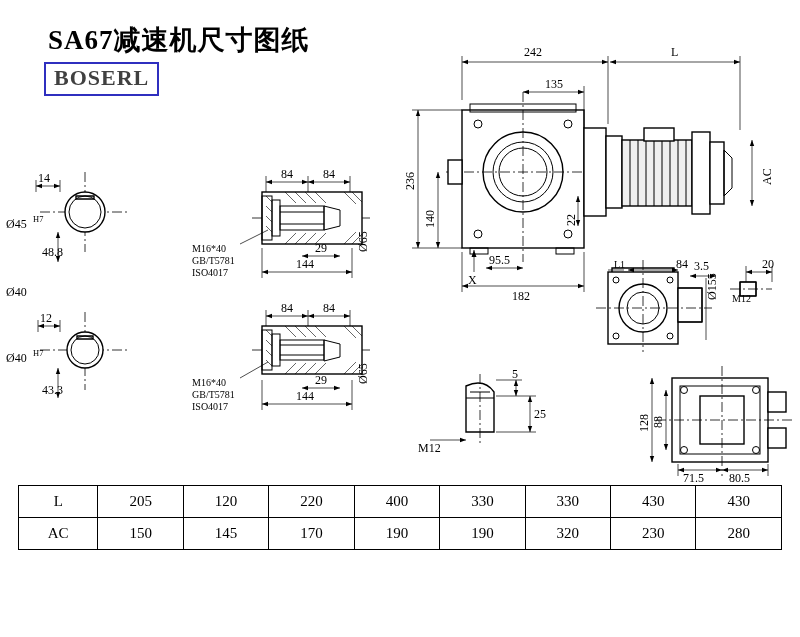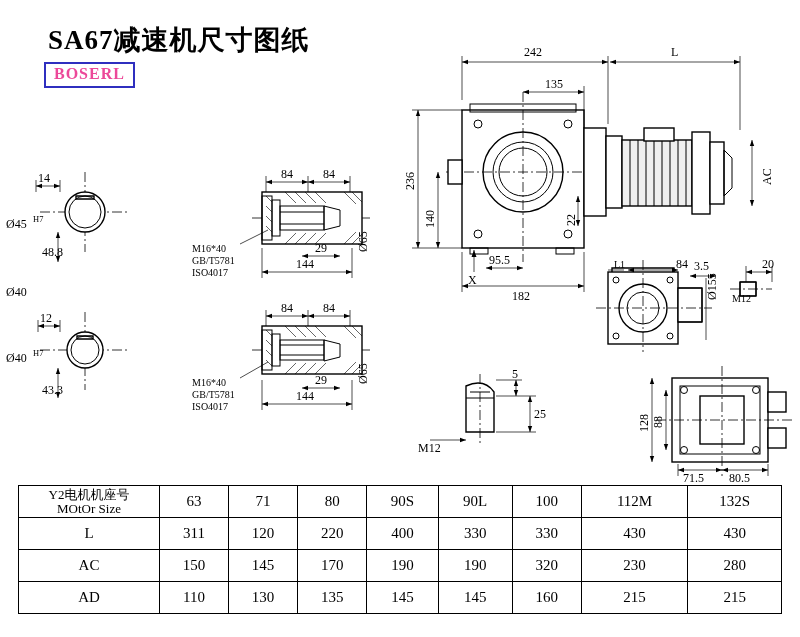--- a/index.html
+++ b/index.html
@@ -20,21 +20,21 @@
     white-space:nowrap;
   }
   .logo-box{
     position:absolute;left:44px;top:62px;
     border:2px solid #2f2fbf;
     padding:1px 8px 3px 8px;
     background:#fff;
   }
   .logo-box span{
     font-family:"Liberation Serif", serif;
-    font-size:16px;font-weight:bold;color:#ec4899;letter-spacing:1px;
+    font-size:22px;font-weight:bold;color:#404040;letter-spacing:1px;
   }
 
   
   .svgwrap{position:absolute;left:0;top:0;width:800px;height:637px;}
   svg{display:block;}
   .ln{stroke:#000;stroke-width:1;fill:none;}
   .lnT{stroke:#000;stroke-width:1.4;fill:none;}
   .ctr{stroke:#000;stroke-width:0.8;fill:none;stroke-dasharray:10 3 2 3;}
   .dim{stroke:#000;stroke-width:0.7;fill:none;}
   .hatch{fill:none;stroke:#000;stroke-width:0.6;}
@@ -436,62 +436,37 @@
     <text class="txt" x="662" y="428" transform="rotate(-90 662 428)">88</text>
     <text class="txt" x="683" y="482">71.5</text>
     <text class="txt" x="729" y="482">80.5</text>
 
   </svg>
   </div>
 
   <table class="tbl">
     <tbody>
       <tr>
-        <td class="head">
-          <div>Y2电机机座号</div>
-          <div>MOtOr Size</div>
-        </td>
-        <td class="hcell">63</td>
-        <td class="hcell">71</td>
-        <td class="hcell">80</td>
-        <td class="hcell">90S</td>
-        <td class="hcell">90L</td>
-        <td class="hcell">100</td>
-        <td class="hcell">112M</td>
-        <td class="hcell">132S</td>
-      </tr>
-      <tr>
         <td>L</td>
-        <td>311</td>
+        <td>205</td>
         <td>120</td>
         <td>220</td>
         <td>400</td>
         <td>330</td>
         <td>330</td>
         <td>430</td>
         <td>430</td>
       </tr>
       <tr>
         <td>AC</td>
         <td>150</td>
         <td>145</td>
         <td>170</td>
         <td>190</td>
         <td>190</td>
         <td>320</td>
         <td>230</td>
         <td>280</td>
       </tr>
-      <tr>
-        <td>AD</td>
-        <td>110</td>
-        <td>130</td>
-        <td>135</td>
-        <td>145</td>
-        <td>145</td>
-        <td>160</td>
-        <td>215</td>
-        <td>215</td>
-      </tr>
     </tbody>
   </table>
 
 </div>
 
 </body></html>

